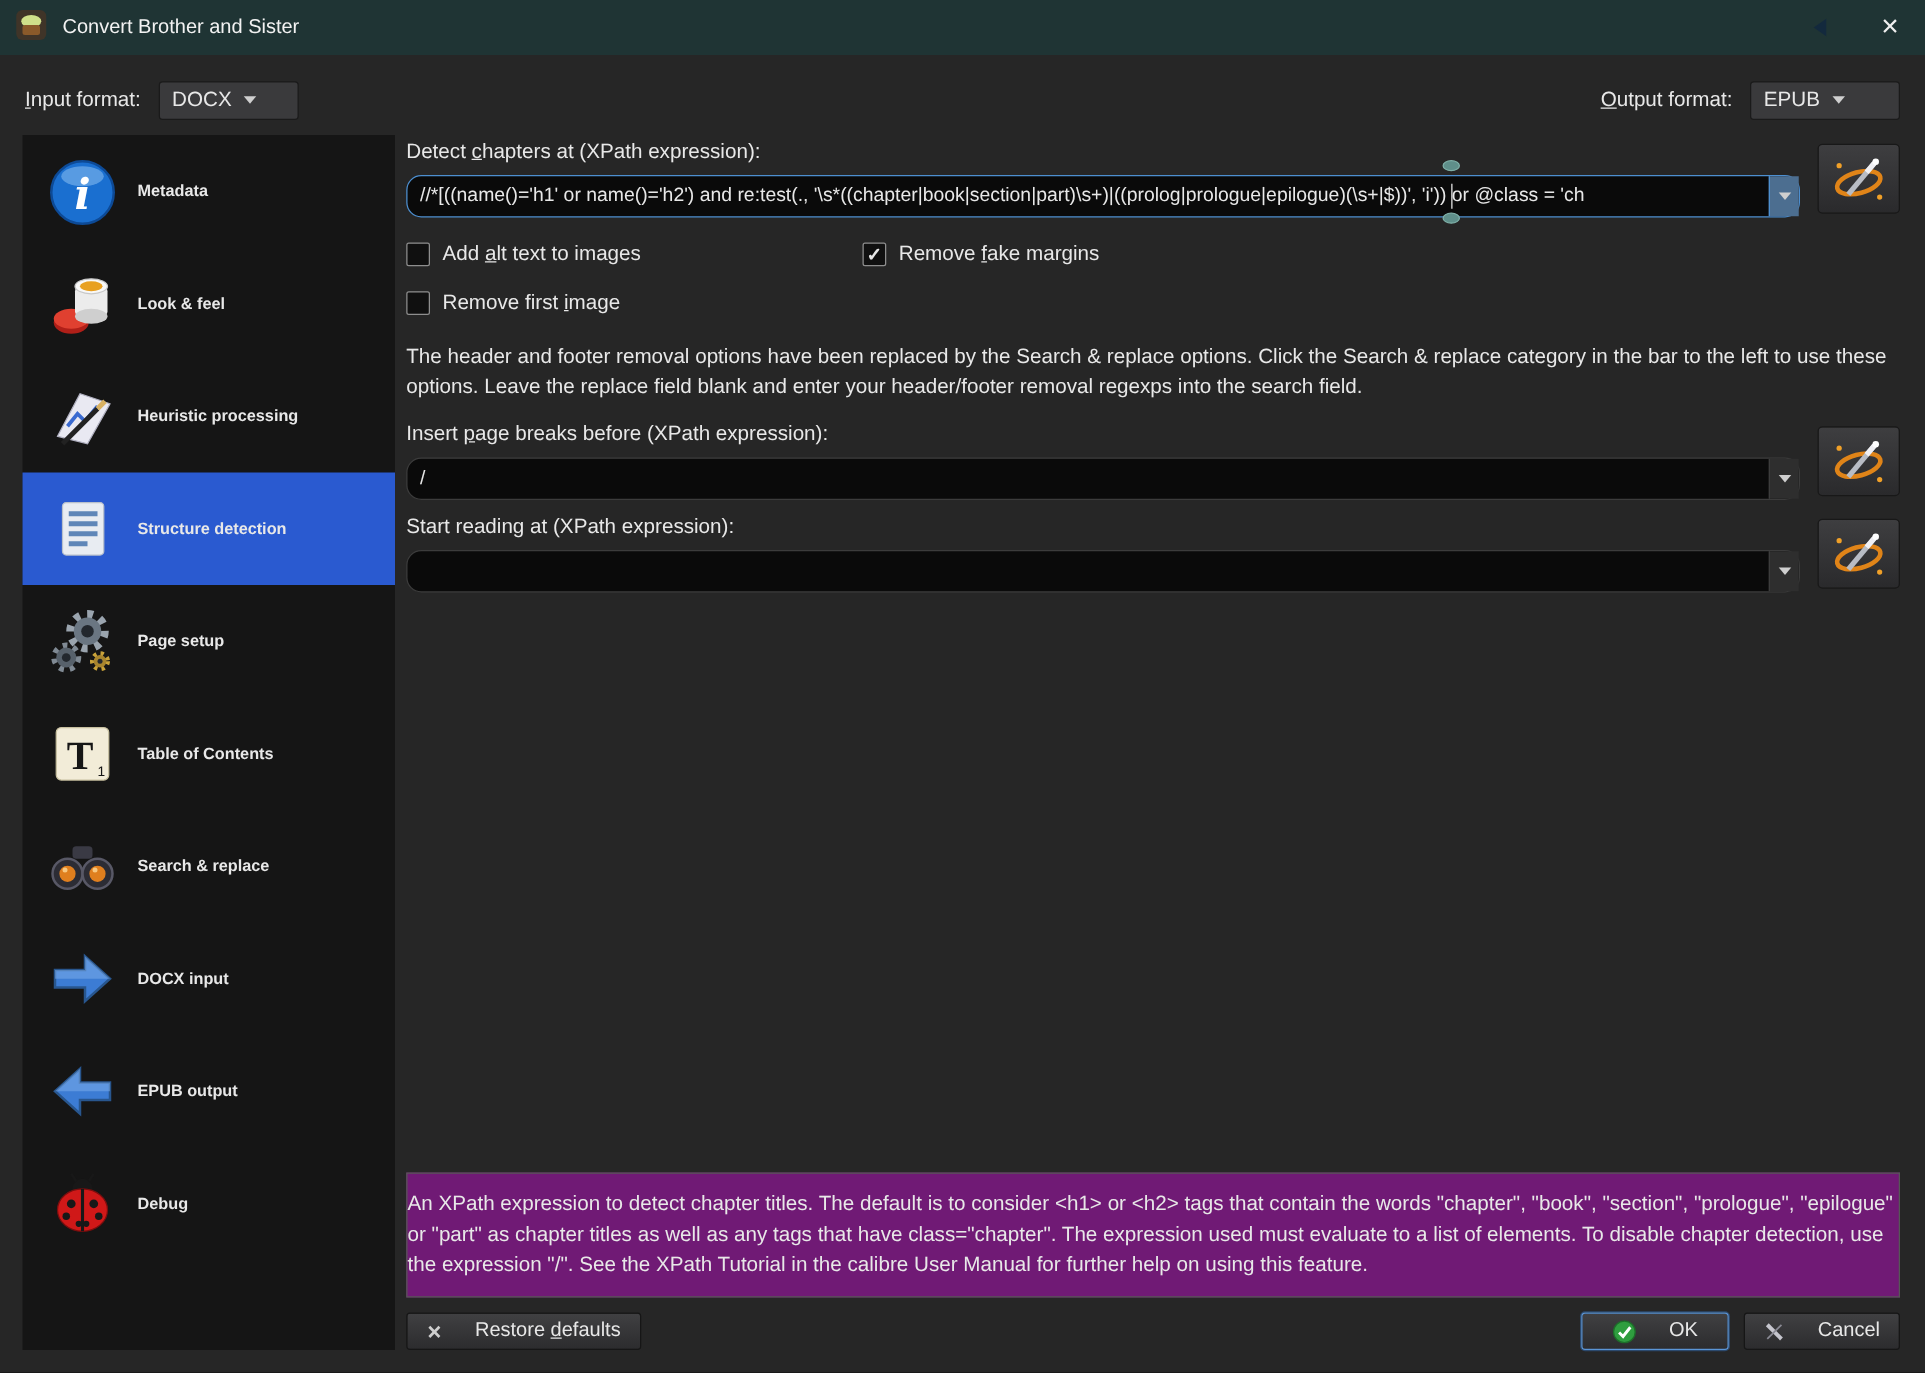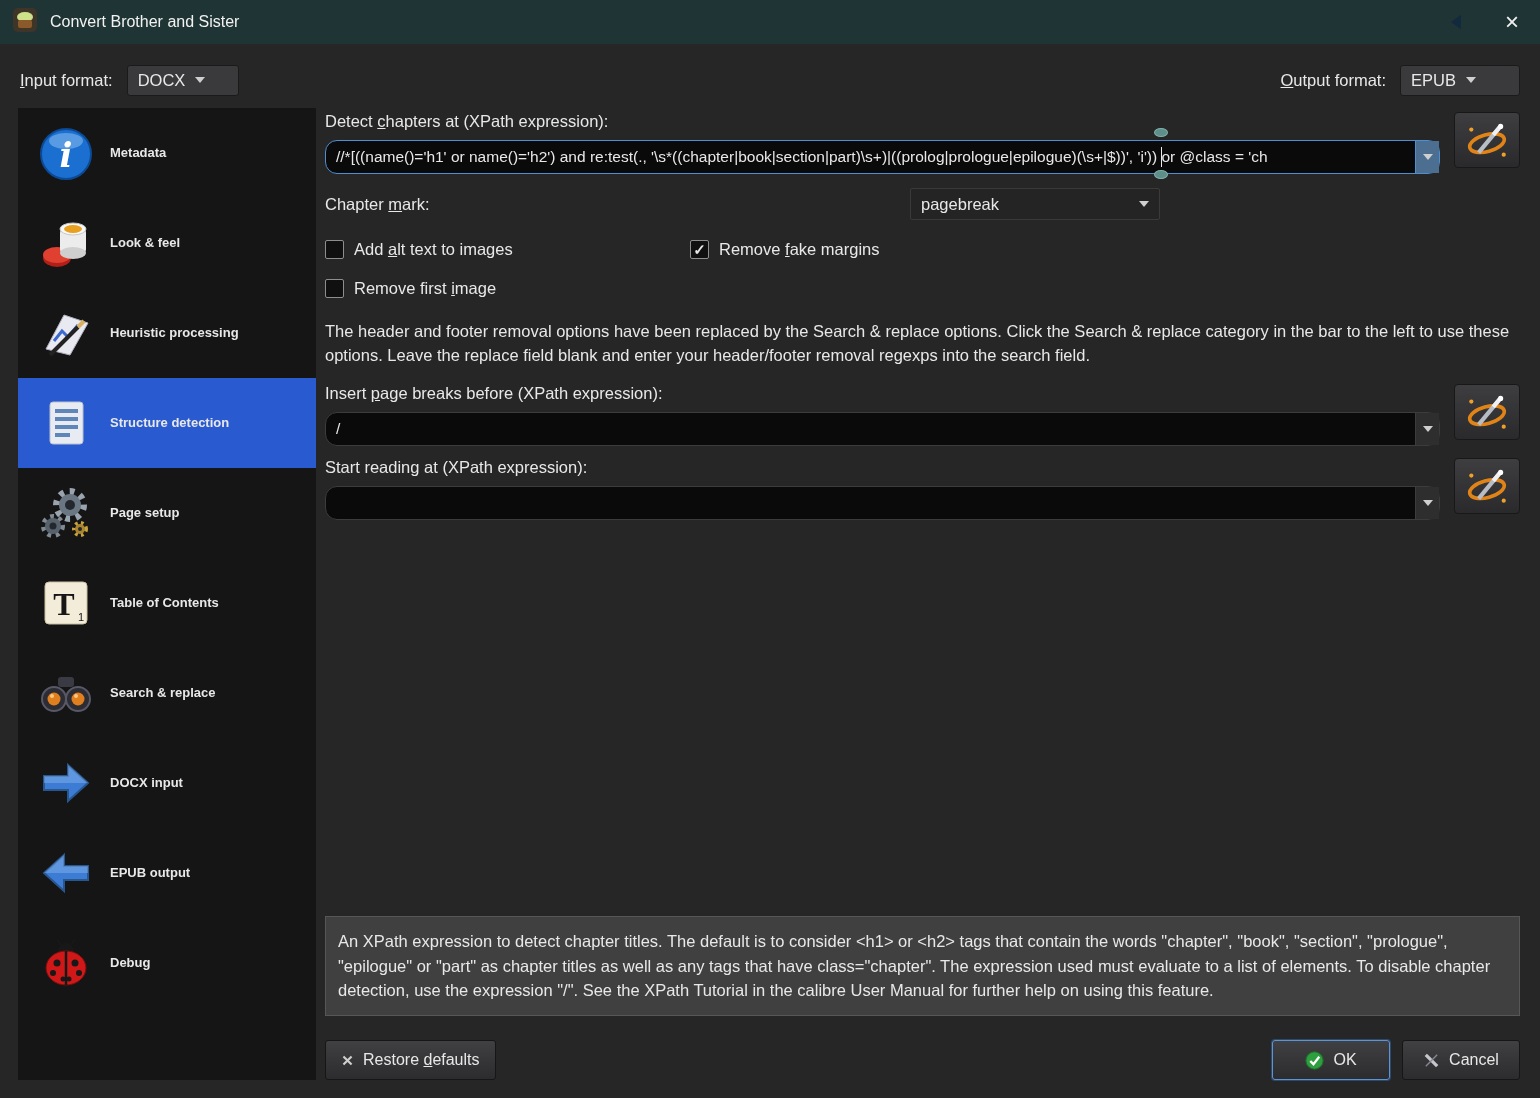--- a/index.html
+++ b/index.html
@@ -27,21 +27,21 @@
            display:flex;flex-direction:column}
   .side-item{height:90px;display:flex;align-items:center;gap:16px;padding:0 10px 0 20px;cursor:pointer}
   .side-item.selected{background:#2a5ad0}
   .side-icon{width:56px;height:56px;flex:none}
   .side-label{font-weight:bold;font-size:13px;line-height:1.35;width:130px}
 
   
   .main{position:absolute;left:325px;top:108px;right:20px;bottom:18px;display:flex;flex-direction:column}
   .lbl{margin-bottom:9px}
   u{text-decoration:underline}
-  .field-block{display:flex;gap:14px;margin-top:4px}
+  .field-block{display:flex;gap:14px;align-items:center;margin-top:4px}
   .fb-left{flex:1;min-width:0}
   .combo{position:relative;height:34px;background:#0a0a0a;border:1px solid #3c3c3c;border-radius:12px;
          display:flex;align-items:center;padding:0 30px 0 10px;cursor:text}
   .combo .val{flex:1;overflow:hidden;white-space:nowrap;font-size:15.5px}
   .combo .arrow-btn{position:absolute;right:0;top:0;bottom:0;width:24px;display:flex;align-items:center;
                     justify-content:center;background:#2e2e2e;border-left:1px solid #3c3c3c;cursor:pointer}
   .combo.focused{border-color:#4d8fd0}
   .combo.focused .arrow-btn{background:#4c6e90;border-left-color:#4d8fd0}
   .caret{position:absolute;top:6px;bottom:6px;left:75%;width:1.5px;background:#ececec}
   .sel-handle{position:absolute;left:calc(75% - 7px);width:14px;height:9px;border-radius:50%;
@@ -62,24 +62,24 @@
       display:inline-flex;align-items:center;justify-content:center;margin-right:10px;flex:none}
   .cb.checked::after{content:"✓";color:#e8e8e8;font-size:15px;font-weight:bold}
 
   .notice{margin-top:16px;line-height:1.45}
 
   .pb-block{margin-top:16px}
   .sr-block{margin-top:12px}
 
   .flex-spacer{flex:1}
 
-  .helpbox{border:1px solid #575757;background:#404040;padding:12px 12px;line-height:1.5;margin-bottom:22px}
+  .helpbox{border:1px solid #575757;background:#701a75;padding:12px 0;line-height:1.5;margin-bottom:10px}
 
   .footer{display:flex;align-items:center;margin-top:2px}
-  .btn{height:40px;display:inline-flex;align-items:center;justify-content:center;gap:9px;padding:0 15px;
+  .btn{height:30px;display:inline-flex;align-items:center;justify-content:center;gap:26px;padding:0 15px;
        background:linear-gradient(#404042,#2c2c2e);border:1px solid #161616;border-radius:3px;
        color:#e8e8e8;font-size:16px;font-family:inherit;cursor:pointer}
   .btn-ok{margin-left:auto;min-width:118px;border:1px solid #5b95d6;box-shadow:0 0 0 1px #2c4a6e}
   .btn-cancel{margin-left:12px;min-width:118px}
 </style>
 </head>
 <body>
 
 <div class="window">
 
@@ -270,27 +270,20 @@
           <ellipse cx="22" cy="25" rx="17" ry="8" fill="none" stroke="#e08418" stroke-width="3.5" transform="rotate(-15 22 25)"></ellipse>
           <line x1="34" y1="10" x2="14" y2="34" stroke="#b8bcc4" stroke-width="4"></line>
           <line x1="34" y1="10" x2="28" y2="17" stroke="#f0f0f4" stroke-width="4"></line>
           <circle cx="35" cy="9" r="2.5" fill="#ffffff"></circle>
           <circle cx="7" cy="12" r="2" fill="#f0a028"></circle>
           <circle cx="38" cy="36" r="2" fill="#f0a028"></circle>
         </svg>
       </button>
     </div>
 
-    <div class="chapmark-row">
-      <span>Chapter <u>m</u>ark:</span>
-      <div class="select chapmark-select">
-        <span>pagebreak</span>
-        <span class="tri"></span>
-      </div>
-    </div>
 
     <div class="cb-grid">
       <label class="cb-row">
         <span class="cb"></span>
         <span>Add <u>a</u>lt text to images</span>
       </label>
       <label class="cb-row">
         <span class="cb checked"></span>
         <span>Remove <u>f</u>ake margins</span>
       </label>

